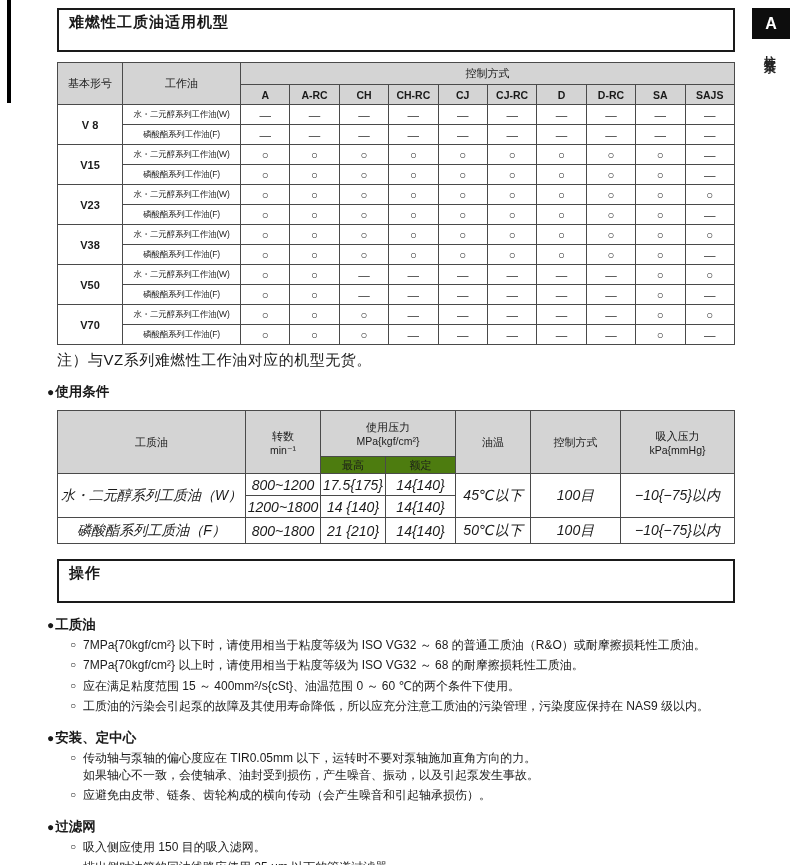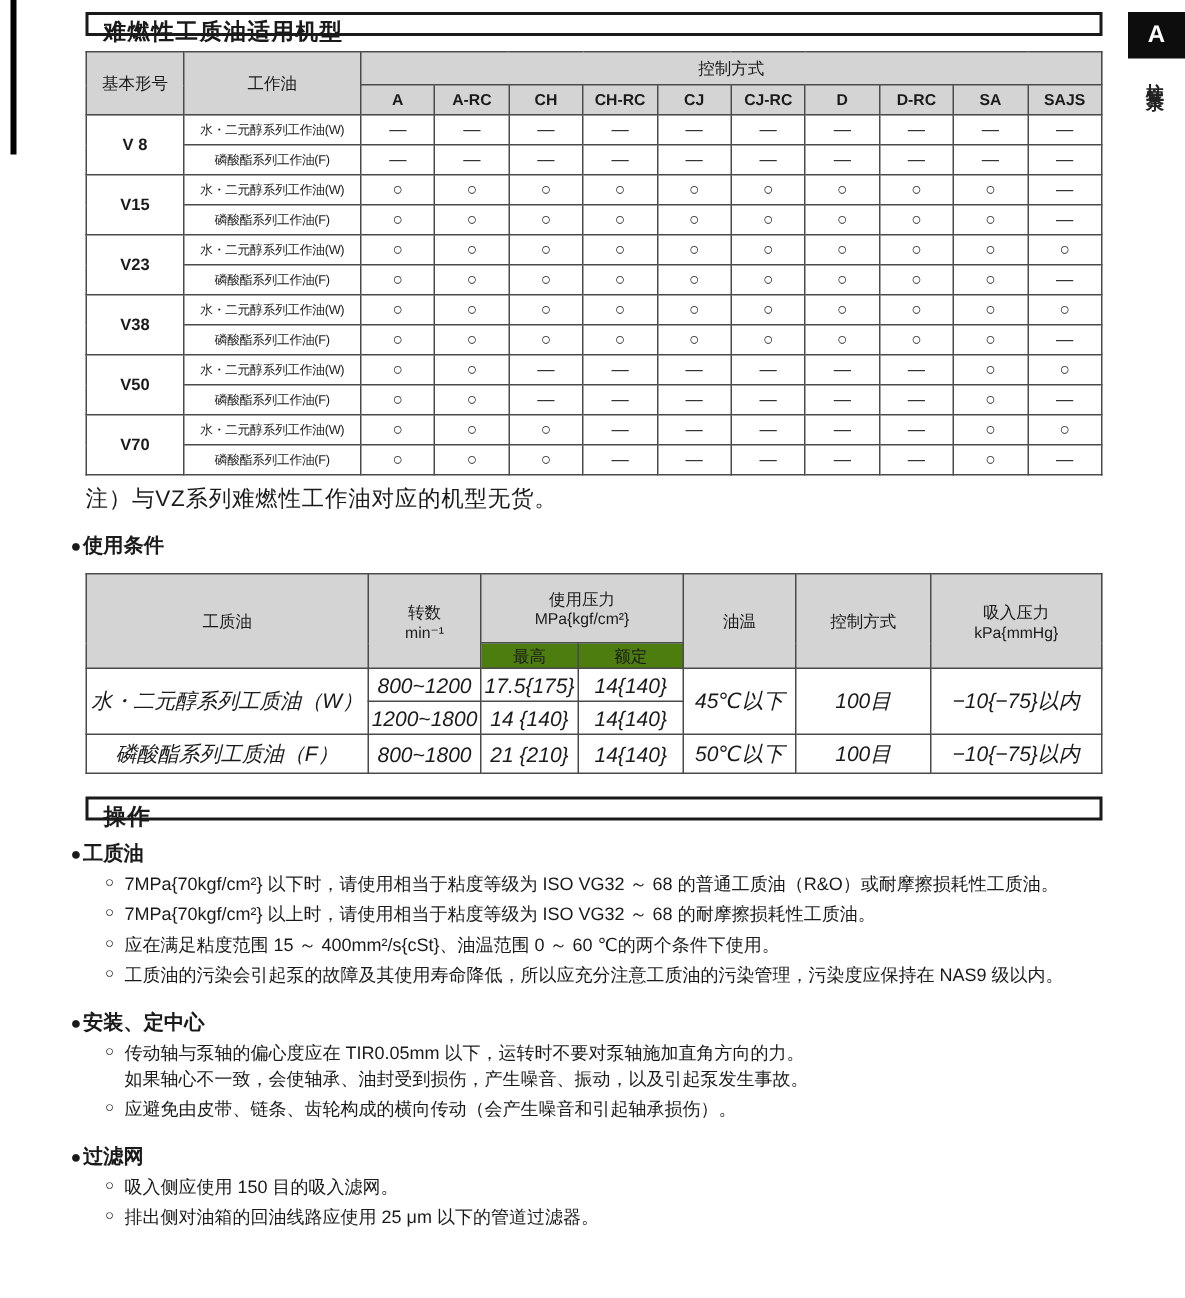--- a/index.html
+++ b/index.html
@@ -1,21 +1,21 @@
 <!DOCTYPE html>
 <html><head>
 <meta charset="utf-8">
 <style>
   * { margin:0; padding:0; box-sizing:border-box; }
   body { background:#e8e8e8; font-family:"Liberation Sans","DejaVu Sans",sans-serif; }
   .page { position:relative; width:790px; height:865px; background:#ffffff; color:#1a1a1a; overflow:hidden; }
   .left-mark { position:absolute; left:7px; top:0; width:4px; height:103px; background:#000; }
   .content { margin-left:57px; width:678px; }
 
-  .title-box { margin-top:8px; border:2px solid #1a1a1a; height:16px; line-height:24px;
+  .title-box { margin-top:8px; border:2px solid #1a1a1a; height:44px; line-height:24px;
                padding-left:10px; font-size:15px; font-weight:bold; letter-spacing:1px; background:#fff; }
 
   
   .side-tab { position:absolute; top:8px; right:0; width:38px; height:31px; background:#0d0d0d;
               color:#fff; font-weight:bold; font-size:16px; display:flex; align-items:center; justify-content:center; }
   .side-label { position:absolute; top:45px; right:12px; writing-mode:vertical-rl; text-orientation:upright;
                 font-size:12px; font-weight:bold; letter-spacing:4px; color:#222; }
 
   table { border-collapse:collapse; table-layout:fixed; width:678px; }
   td, th { border:1px solid #4a4a4a; text-align:center; vertical-align:middle; padding:0; font-weight:normal; }

